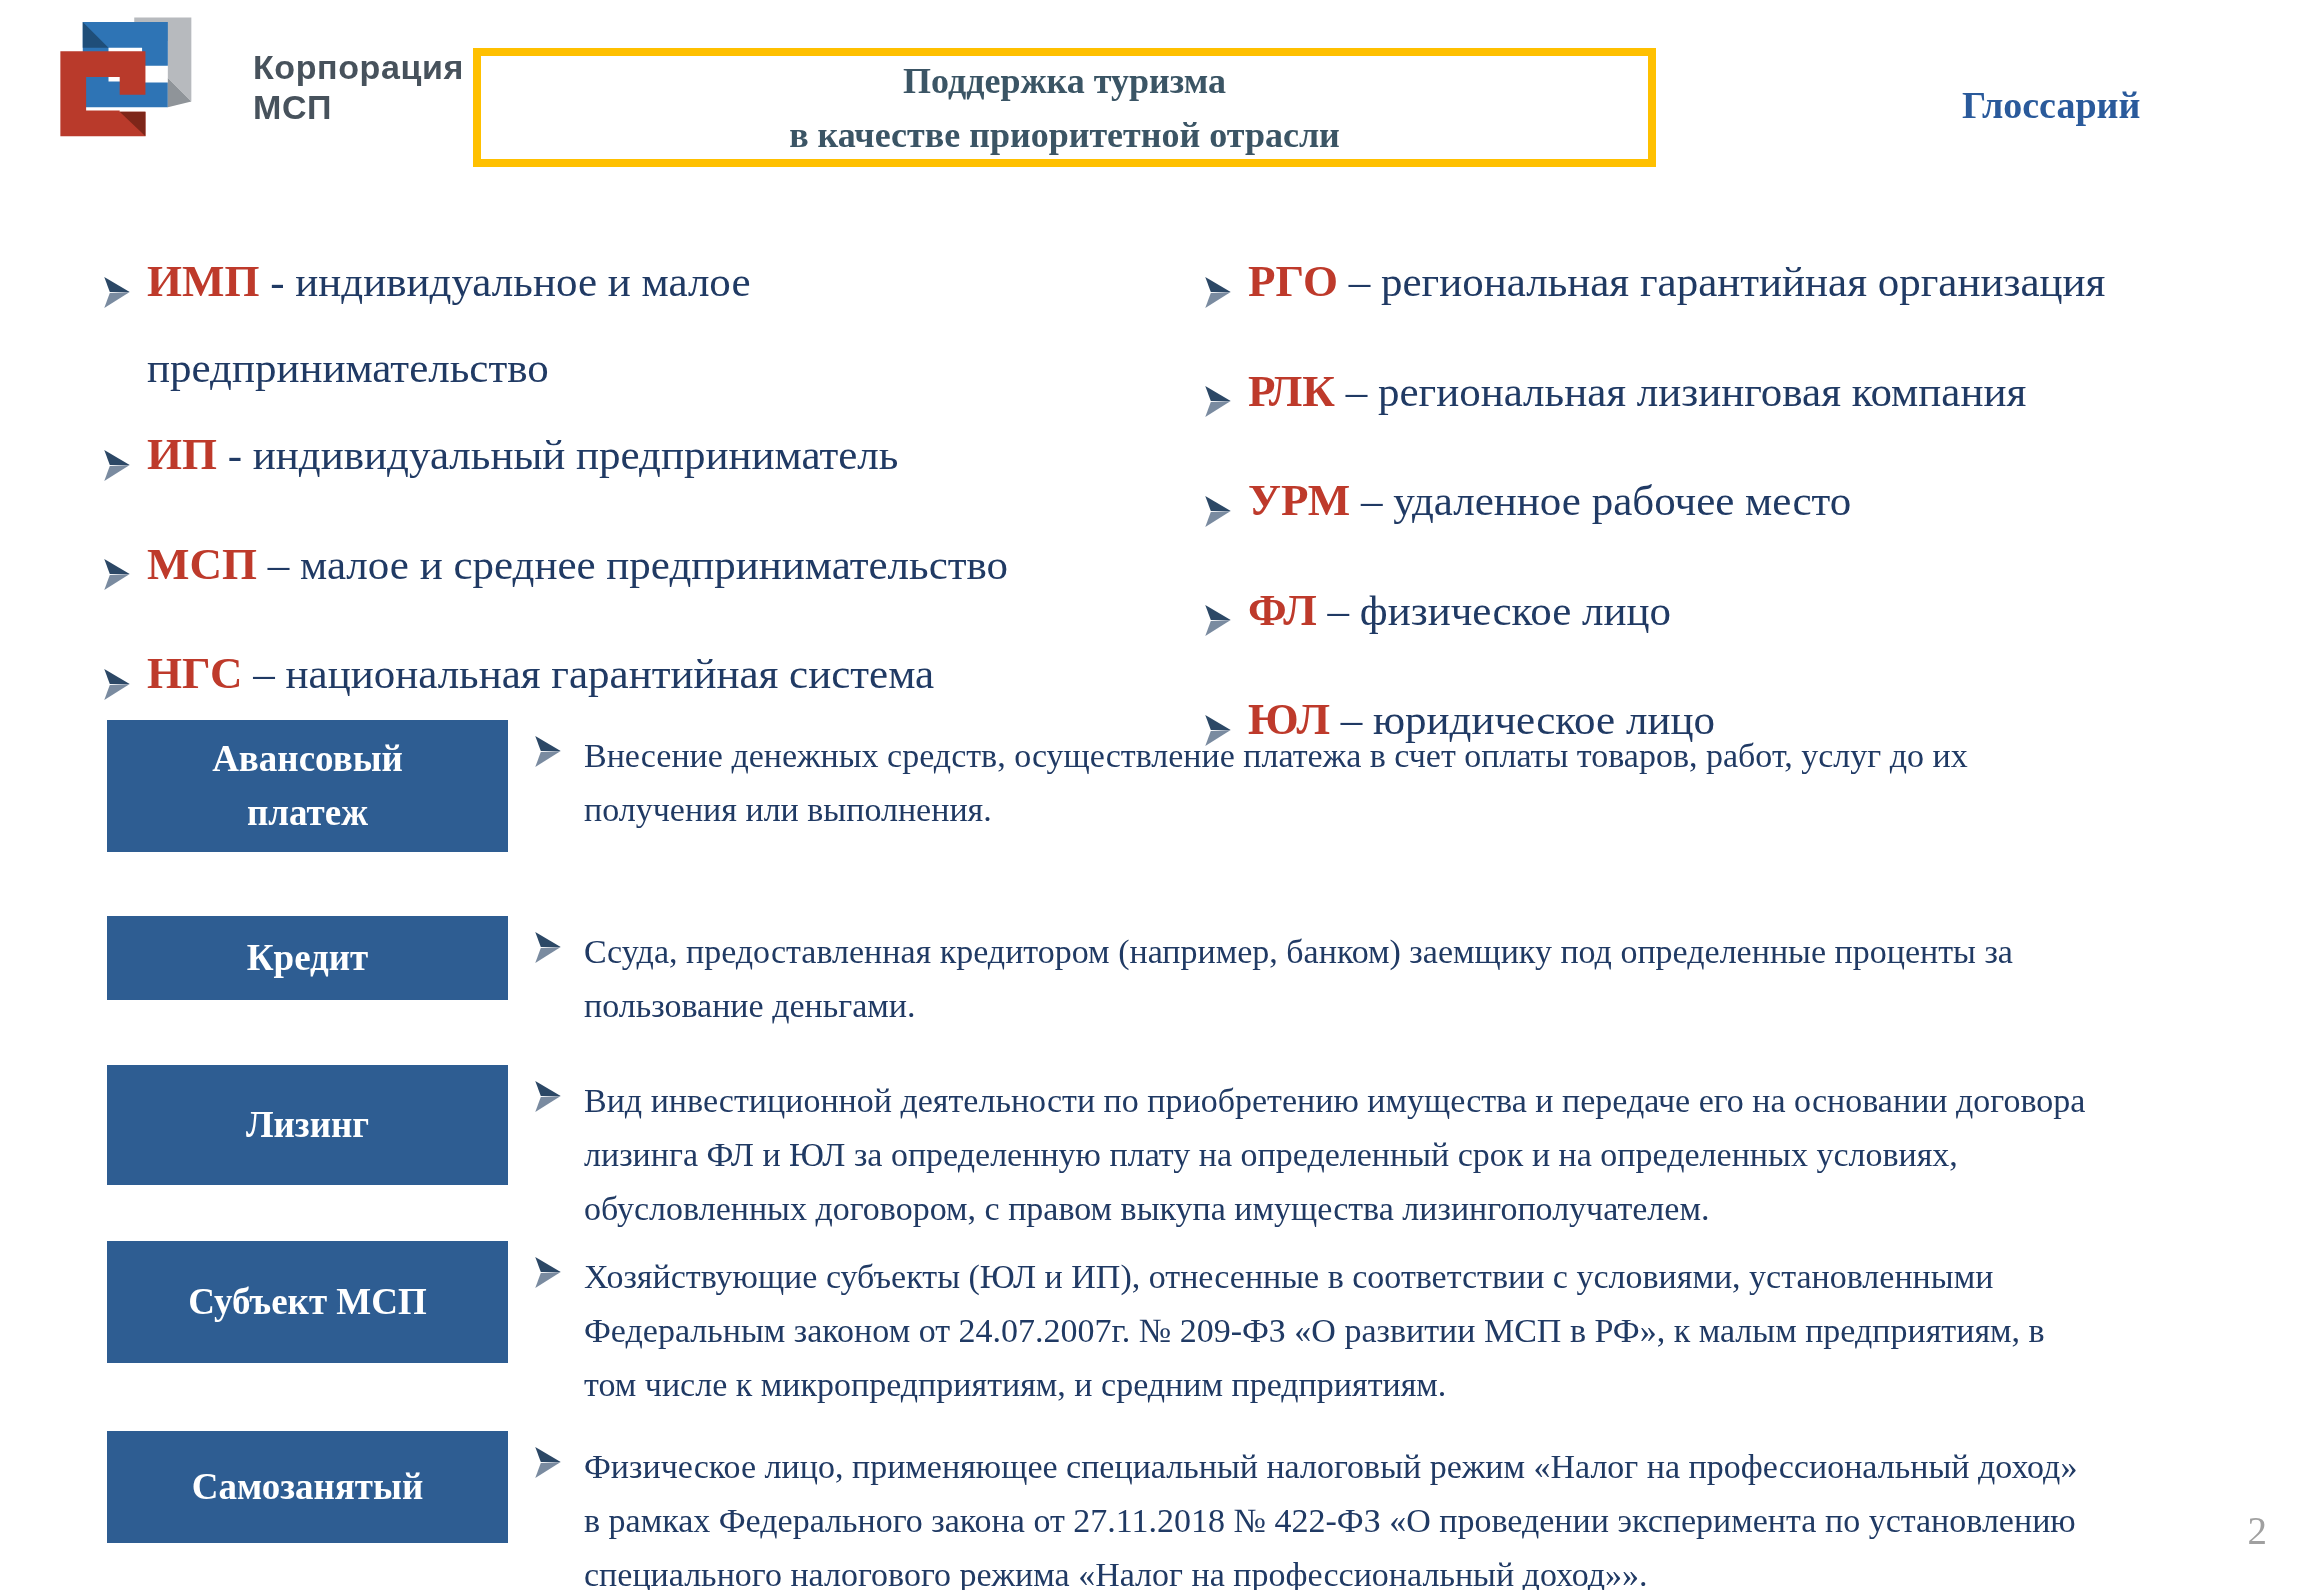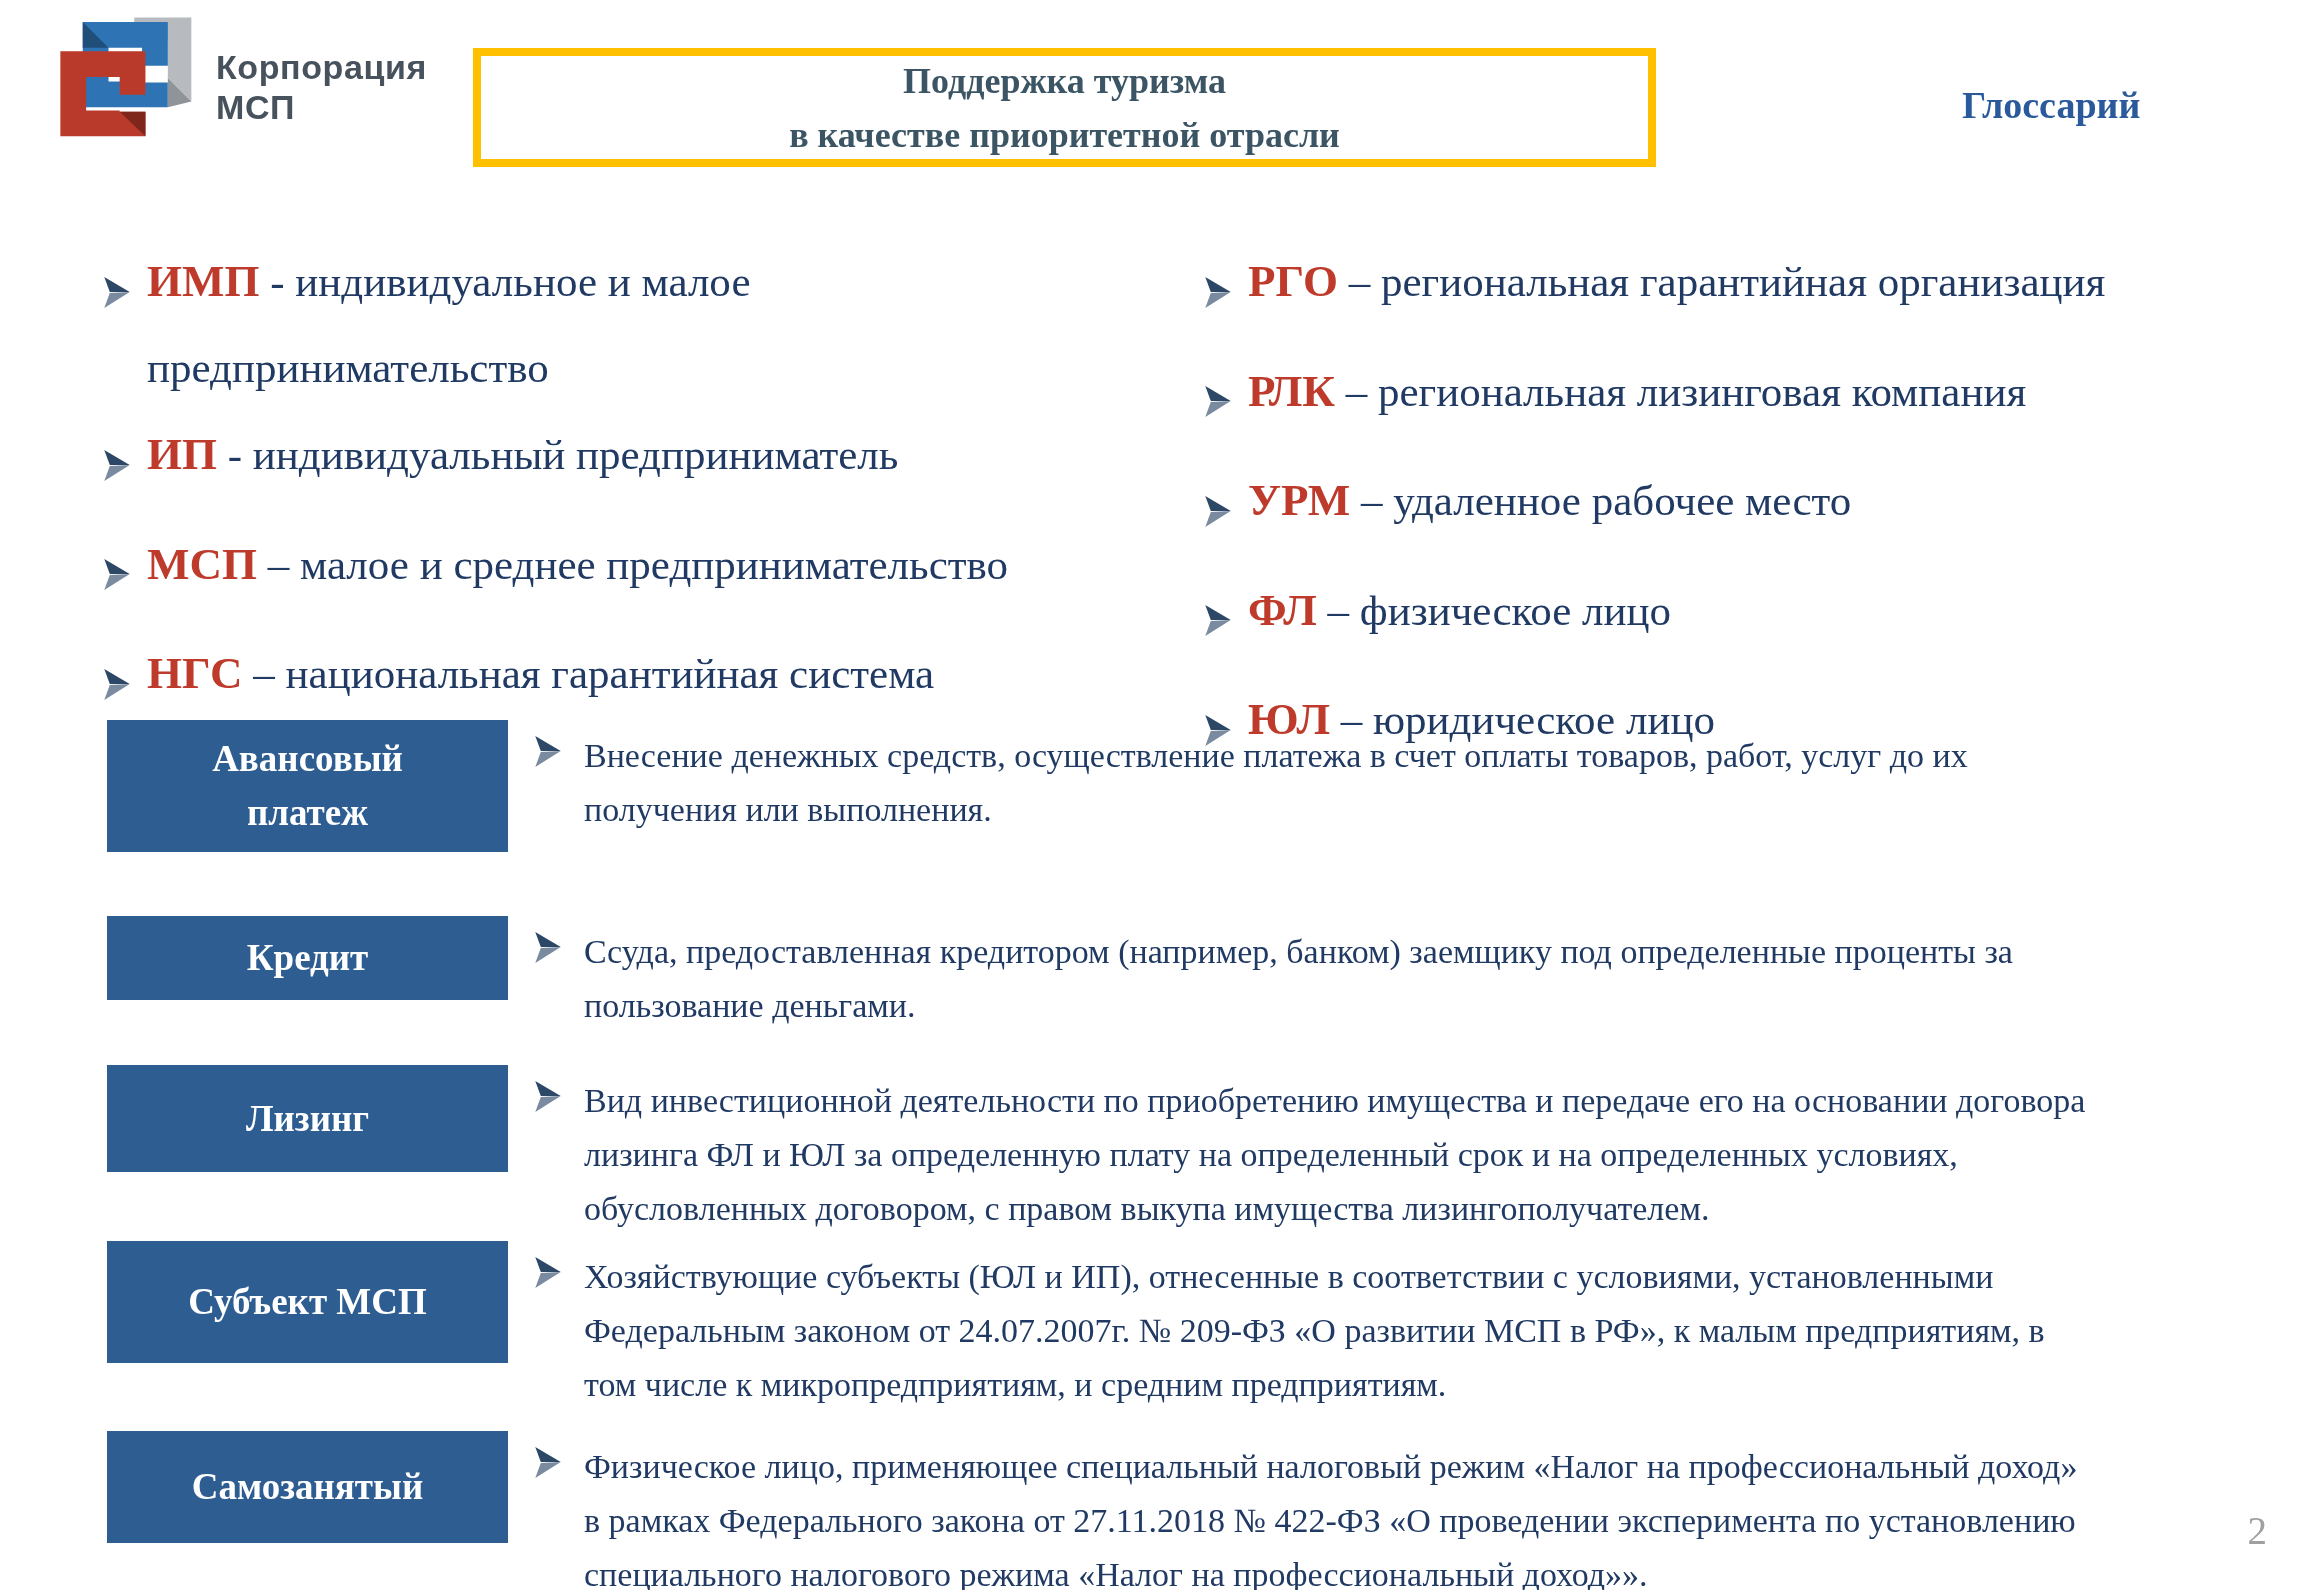--- a/index.html
+++ b/index.html
@@ -5,21 +5,21 @@
   html,body{margin:0;padding:0;background:#e8e8e8;}
   .slide{
     position:relative;
     width:2319px;height:1590px;
     background:#ffffff;
     font-family:"Liberation Serif", serif;
     overflow:hidden;
   }
 
   
-  .logo{position:absolute;left:49px;top:12.3px;display:flex;align-items:center;}
+  .logo{position:absolute;left:49px;top:12.3px;display:flex;align-items:center;gap:37px;}
   .logo-mark{width:147px;height:150px;}
   .logo-text{margin-left:20px;font-family:"Liberation Sans",sans-serif;
     font-weight:bold;font-size:34px;line-height:1.18;color:#47525c;letter-spacing:0.6px;}
 
   .title-box{
     position:absolute;left:473px;top:48px;width:1167px;height:103px;
     background:#ffffff;border:8.4px solid #ffc000;
     display:flex;align-items:center;justify-content:center;
   }
   .title-box h1{
@@ -53,21 +53,21 @@
   .term-row.r4{top:1241px;}
   .term-row.r5{top:1431px;}
   .term-box{
     flex:0 0 401px;background:#2e5d92;color:#ffffff;
     display:flex;align-items:center;justify-content:center;
     text-align:center;font-weight:bold;font-size:37px;line-height:1.45;
     white-space:pre-line;
   }
   .r1 .term-box{height:132px;}
   .r2 .term-box{height:84px;}
-  .r3 .term-box{height:107px;}
+  .r3 .term-box{height:120px;}
   .r4 .term-box{height:122px;}
   .r5 .term-box{height:112px;}
   .term-def{flex:1 1 auto;display:flex;align-items:flex-start;margin-left:27px;padding-top:5.6px;}
   .term-def .bullet{flex:0 0 auto;margin:10px 20px 0 0;}
   .term-def p{margin:3px;font-size:34px;line-height:54px;color:#203a64;white-space:pre-line;}
 
   .page-number{
     position:absolute;right:52px;top:1508px;
     font-size:39px;color:#a0a0a0;
   }

